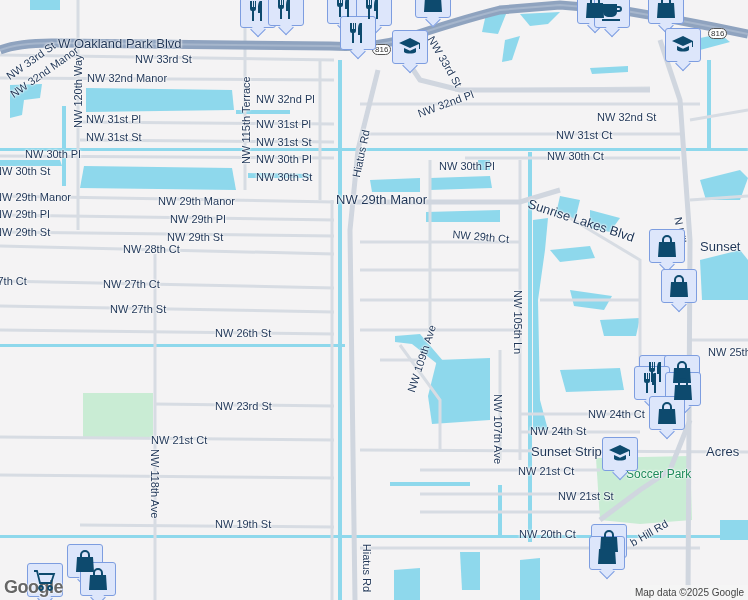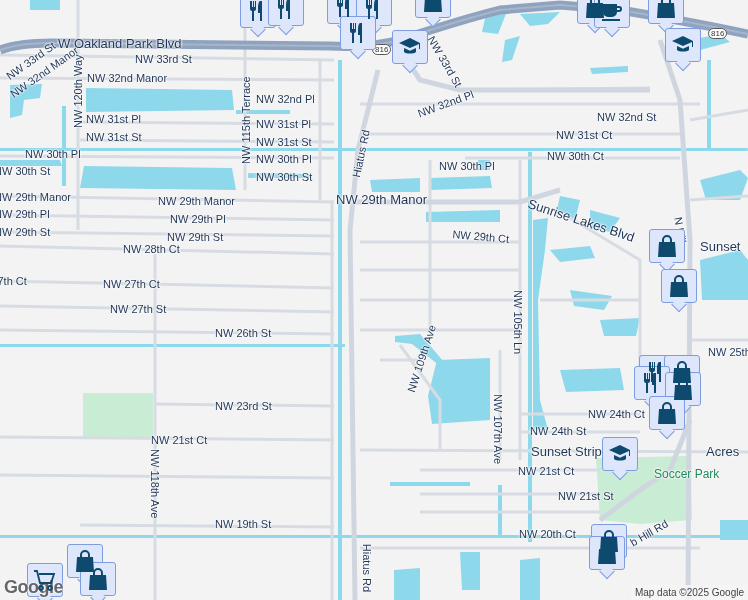--- a/index.html
+++ b/index.html
@@ -188,21 +188,21 @@
   <span class="lbl" style="left:215px;top:518px;">NW 19th St</span>
   <span class="lbl" style="left:562px;top:408px;margin-left:26px;">NW 24th Ct</span>
   <span class="lbl" style="left:530px;top:425px;">NW 24th St</span>
   <span class="lbl big" style="left:531px;top:446px;">Sunset Strip</span>
   <span class="lbl big" style="left:706px;top:446px;">Acres</span>
   <span class="lbl" style="left:518px;top:465px;">NW 21st Ct</span>
   <span class="lbl" style="left:518px;top:490px;margin-left:40px;">NW 21st St</span>
   <span class="lbl" style="left:519px;top:508px;margin-top:20px;">NW 20th Ct</span>
   <span class="lbl" style="left:628px;top:538px;transform:rotate(-30deg);">b Hill Rd</span>
 
-  <span class="lbl park" style="left:626px;top:468px;margin-left:28px;">Soccer Park</span>
+  <span class="lbl park" style="left:626px;top:468px;">Soccer Park</span>
 
   <span class="shield" style="left:372px;top:44px;">816</span>
   <span class="shield" style="left:708px;top:28px;">816</span>
 
   <div id="pins">
       <div class="pin" style="left: 240px; top: -6px;">
         <svg width="24" height="24" viewBox="0 0 24 24" fill="#0d4a6e">
           <path d="M4 2v8a2 2 0 0 0 2 2v10h2V12a2 2 0 0 0 2-2V2H9v6H8V2H7v6H6V2z M14 2c-1 0-2 3-2 7v5h2v8h2V2z"></path>
         </svg>
       </div>

